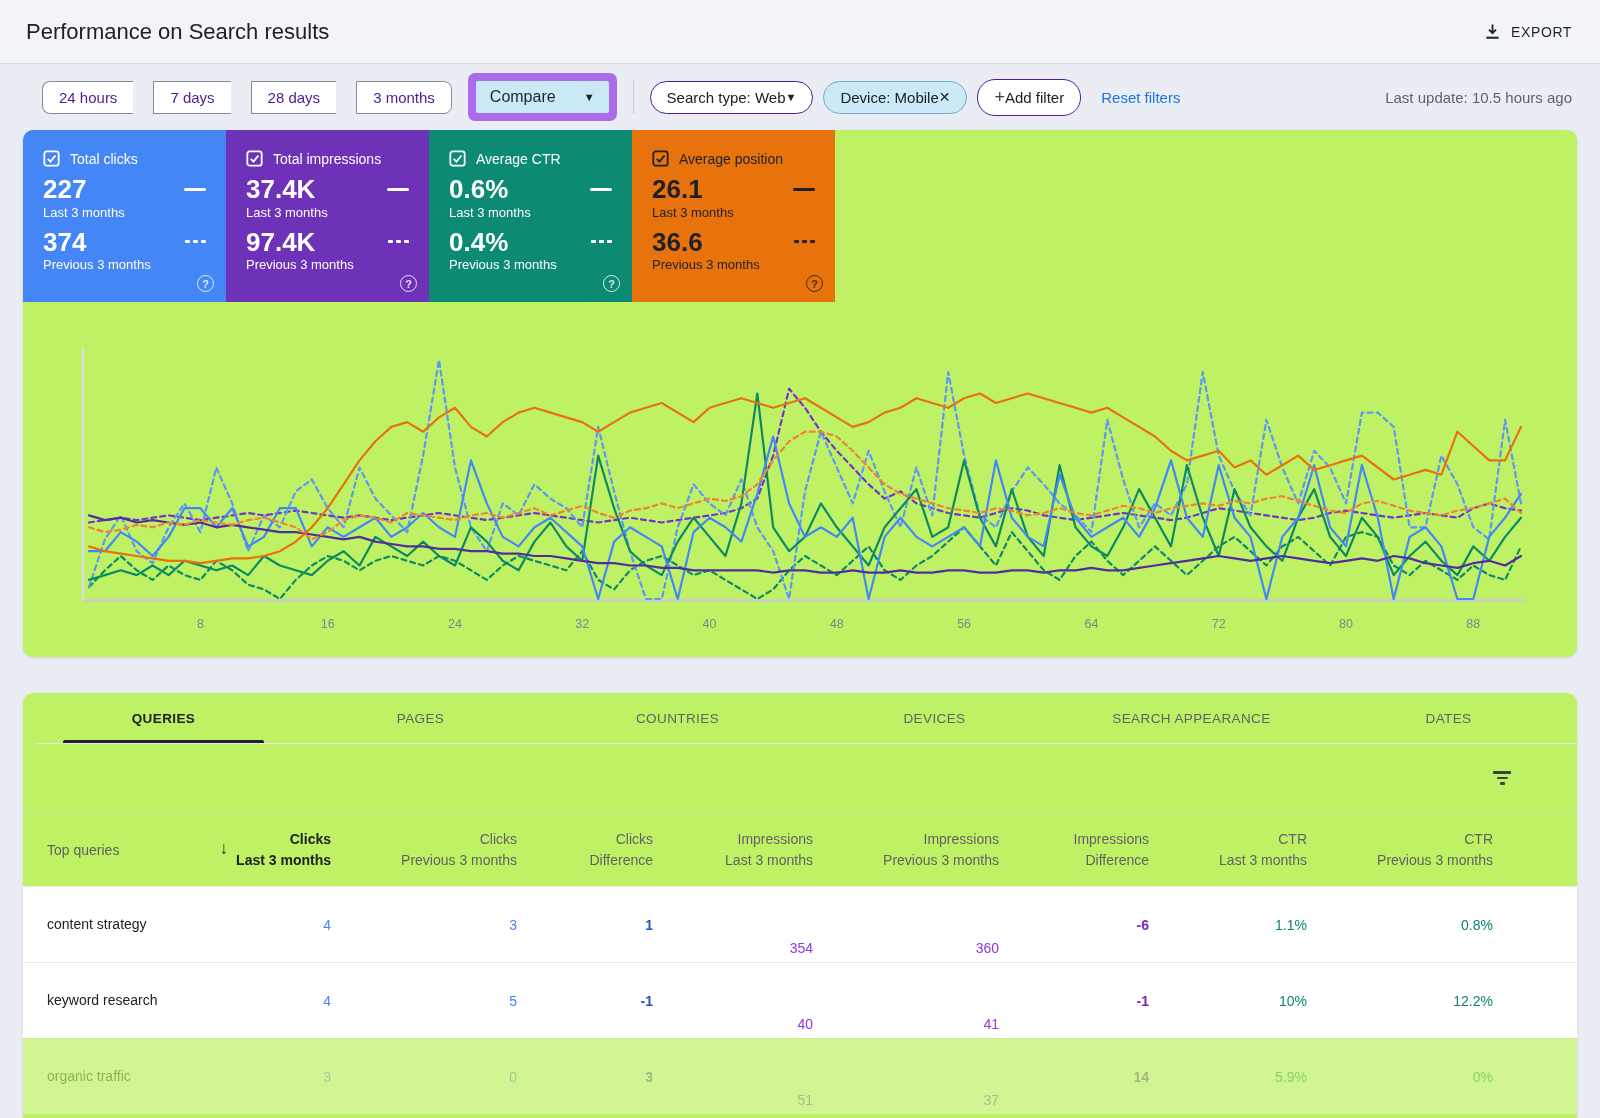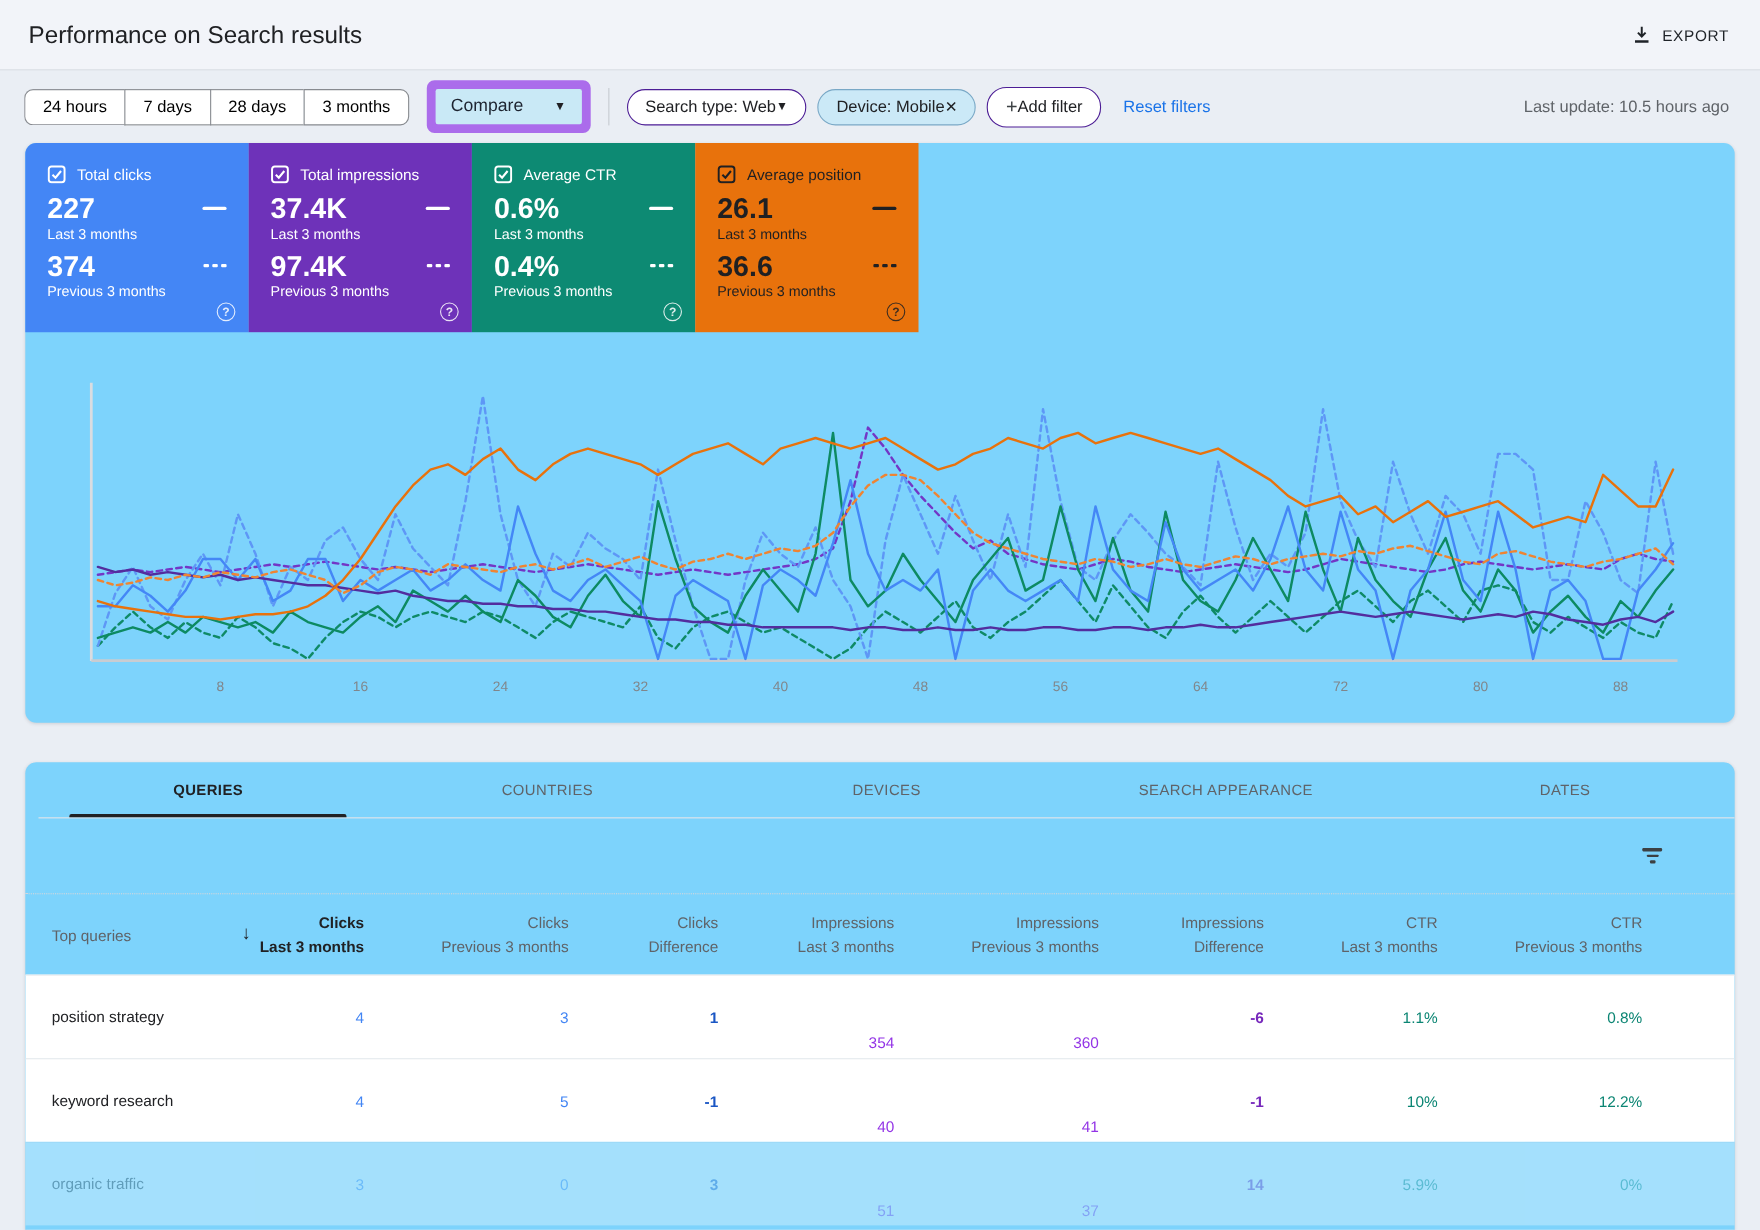--- a/index.html
+++ b/index.html
@@ -21,22 +21,22 @@
     color:#1f2328; cursor:pointer;
   }
   
   .filterbar {
     height:66px; display:flex; align-items:center; justify-content:space-between;
     padding:0 28px 0 22px;
   }
   .filters-left { display:flex; align-items:center; gap:10px; }
   .seg-group { display:flex; }
   .seg-btn {
-    font-family:inherit; font-size:15px; color:#000000; background:#fff;
-    border:1px solid #878a8f; border-right:none; padding:7px 16px; cursor:pointer;
+    font-family:inherit; font-size:15px; color:#4c1d95; background:#fff;
+    border:1px solid #878a8f; border-right:none; padding:7px 16px; cursor:pointer;margin-left:20px;
   }
   .seg-btn:first-child { border-radius:8px 0 0 8px; }
   .seg-btn:last-child { border-right:1px solid #878a8f; border-radius:0 8px 8px 0; }
   .compare-highlight {
     border:5px solid #ab6ceb; border-radius:7px; padding:3px; margin-left:6px;
     background:#ab6ceb;
   }
   .compare-chip {
     display:flex; align-items:center; gap:28px; background:#c9e9f6;
     border:none; font-family:inherit; font-size:16px; font-weight:500;
@@ -52,21 +52,21 @@
   .chip.active-filter { background:#cbe9f7; border-color:#79a8c6; }
   .chip .x-icon { font-size:14px; color:#202124; }
   .chip .plus-icon { font-size:18px; font-weight:400; color:#3c4043; }
   .reset-link {
     background:none; border:none; font-family:inherit; font-size:15px; font-weight:500;
     color:#1a73e8; cursor:pointer; margin-left:10px;
   }
   .last-update { font-size:15px; color:#5f6368; }
   
   .panel {
-    background:#7dd3fc; border-radius:10px; box-shadow:0 1px 3px rgba(60,64,67,.16);
+    background:#bef264; border-radius:10px; box-shadow:0 1px 3px rgba(60,64,67,.16);
     margin:0 23px;
   }
   .chart-panel { height:527px; }
   .cards-row { display:flex; }
   .metric-card {
     width:203px; height:172px; position:relative; padding:20px 14px 12px 20px;
   }
   .metric-card:first-child { border-top-left-radius:10px; }
   .card-top { display:flex; align-items:center; gap:10px; margin-bottom:8px; }
   .card-top .cb { flex:0 0 auto; display:flex; }
@@ -304,20 +304,21 @@
         <polyline points="14.0,173.4 29.9,178.1 45.8,175.7 61.7,180.5 77.6,178.1 93.6,180.5 109.5,182.9 125.4,180.5 141.3,185.3 157.2,182.9 173.1,185.3 189.0,187.7 204.9,190.1 220.8,190.1 236.8,192.5 252.7,194.9 268.6,197.3 284.5,194.9 300.4,199.6 316.3,202.0 332.2,204.4 348.1,204.4 364.0,206.8 380.0,206.8 395.9,209.2 411.8,209.2 427.7,211.6 443.6,211.6 459.5,214.0 475.4,214.0 491.3,216.4 507.2,218.8 523.2,221.2 539.1,221.2 555.0,223.5 570.9,223.5 586.8,225.9 602.7,225.9 618.6,228.3 634.5,228.3 650.4,228.3 666.4,228.3 682.3,228.3 698.2,230.7 714.1,228.3 730.0,228.3 745.9,230.7 761.8,230.7 777.7,228.3 793.6,230.7 809.6,230.7 825.5,228.3 841.4,230.7 857.3,230.7 873.2,228.3 889.1,228.3 905.0,230.7 920.9,230.7 936.8,228.3 952.8,228.3 968.7,230.7 984.6,228.3 1000.5,228.3 1016.4,225.9 1032.3,228.3 1048.2,228.3 1064.1,225.9 1080.0,223.5 1096.0,221.2 1111.9,218.8 1127.8,216.4 1143.7,214.0 1159.6,216.4 1175.5,218.8 1191.4,216.4 1207.3,214.0 1223.2,216.4 1239.2,218.8 1255.1,221.2 1271.0,218.8 1286.9,216.4 1302.8,218.8 1318.7,214.0 1334.6,216.4 1350.5,221.2 1366.4,223.5 1382.4,225.9 1398.3,221.2 1414.2,218.8 1430.1,223.5 1446.0,214.0" fill="none" stroke="#532d9e" stroke-width="2.2" stroke-linejoin="round" stroke-linecap="round"></polyline>
         <polyline points="14.0,185.3 29.9,190.1 45.8,187.7 61.7,182.9 77.6,185.3 93.6,180.5 109.5,182.9 125.4,178.1 141.3,180.5 157.2,182.9 173.1,178.1 189.0,175.7 204.9,180.5 220.8,185.3 236.8,197.3 252.7,190.1 268.6,178.1 284.5,173.4 300.4,175.7 316.3,180.5 332.2,171.0 348.1,173.4 364.0,175.7 380.0,178.1 395.9,173.4 411.8,171.0 427.7,175.7 443.6,171.0 459.5,166.2 475.4,173.4 491.3,168.6 507.2,163.8 523.2,171.0 539.1,175.7 555.0,168.6 570.9,166.2 586.8,161.4 602.7,166.2 618.6,161.4 634.5,156.6 650.4,159.0 666.4,154.2 682.3,142.3 698.2,118.4 714.1,99.3 730.0,89.7 745.9,89.7 761.8,94.5 777.7,108.8 793.6,125.5 809.6,142.3 825.5,151.8 841.4,156.6 857.3,161.4 873.2,166.2 889.1,168.6 905.0,171.0 920.9,166.2 936.8,168.6 952.8,173.4 968.7,171.0 984.6,166.2 1000.5,171.0 1016.4,173.4 1032.3,168.6 1048.2,163.8 1064.1,166.2 1080.0,171.0 1096.0,166.2 1111.9,163.8 1127.8,161.4 1143.7,163.8 1159.6,159.0 1175.5,161.4 1191.4,156.6 1207.3,154.2 1223.2,159.0 1239.2,163.8 1255.1,168.6 1271.0,171.0 1286.9,161.4 1302.8,159.0 1318.7,163.8 1334.6,168.6 1350.5,171.0 1366.4,173.4 1382.4,168.6 1398.3,166.2 1414.2,161.4 1430.1,156.6 1446.0,171.0" fill="none" stroke="#ef8432" stroke-width="2.2" stroke-linejoin="round" stroke-linecap="round" stroke-dasharray="5 4"></polyline>
         <polyline points="14.0,204.4 29.9,209.2 45.8,211.6 61.7,214.0 77.6,216.4 93.6,218.8 109.5,218.8 125.4,221.2 141.3,218.8 157.2,216.4 173.1,216.4 189.0,214.0 204.9,209.2 220.8,199.6 236.8,185.3 252.7,166.2 268.6,142.3 284.5,118.4 300.4,99.3 316.3,84.9 332.2,80.1 348.1,89.7 364.0,75.4 380.0,65.8 395.9,84.9 411.8,94.5 427.7,80.1 443.6,70.6 459.5,65.8 475.4,70.6 491.3,75.4 507.2,80.1 523.2,89.7 539.1,80.1 555.0,70.6 570.9,65.8 586.8,61.0 602.7,70.6 618.6,80.1 634.5,65.8 650.4,61.0 666.4,56.2 682.3,61.0 698.2,65.8 714.1,61.0 730.0,56.2 745.9,65.8 761.8,75.4 777.7,84.9 793.6,80.1 809.6,70.6 825.5,65.8 841.4,56.2 857.3,61.0 873.2,65.8 889.1,56.2 905.0,51.5 920.9,61.0 936.8,56.2 952.8,51.5 968.7,56.2 984.6,61.0 1000.5,65.8 1016.4,70.6 1032.3,65.8 1048.2,75.4 1064.1,84.9 1080.0,94.5 1096.0,108.8 1111.9,118.4 1127.8,113.6 1143.7,108.8 1159.6,125.5 1175.5,118.4 1191.4,132.7 1207.3,123.2 1223.2,113.6 1239.2,127.9 1255.1,123.2 1271.0,118.4 1286.9,113.6 1302.8,125.5 1318.7,137.5 1334.6,132.7 1350.5,127.9 1366.4,132.7 1382.4,89.7 1398.3,104.0 1414.2,118.4 1430.1,118.4 1446.0,84.9" fill="none" stroke="#e8720c" stroke-width="2.2" stroke-linejoin="round" stroke-linecap="round"></polyline>
       </svg>
   </div>
 </div>
 
 <div class="panel table-panel">
   <div class="tabs">
       <button class="tab active">QUERIES</button>
+      <button class="tab">PAGES</button>
       <button class="tab">COUNTRIES</button>
       <button class="tab">DEVICES</button>
       <button class="tab">SEARCH APPEARANCE</button>
       <button class="tab">DATES</button>
     </div>
   <div class="table-toolbar">
     <span class="funnel-icon">
         <i></i>
         <i></i>
         <i></i>
@@ -335,21 +336,21 @@
       <div class="th"><span><span class="l1">Clicks</span><span class="l2">Previous 3 months</span></span></div>
       <div class="th"><span><span class="l1">Clicks</span><span class="l2">Difference</span></span></div>
       <div class="th"><span><span class="l1">Impressions</span><span class="l2">Last 3 months</span></span></div>
       <div class="th"><span><span class="l1">Impressions</span><span class="l2">Previous 3 months</span></span></div>
       <div class="th"><span><span class="l1">Impressions</span><span class="l2">Difference</span></span></div>
       <div class="th"><span><span class="l1">CTR</span><span class="l2">Last 3 months</span></span></div>
       <div class="th"><span><span class="l1">CTR</span><span class="l2">Previous 3 months</span></span></div>
     </div>
   <div id="table-body">
       <div class="grid-row tr">
-        <div class="td-query">position strategy</div>
+        <div class="td-query">content strategy</div>
         <div class="td v-blue">4</div>
         <div class="td v-blue">3</div>
         <div class="td v-blue-diff">1</div>
         <div class="td v-purple">354</div>
         <div class="td v-purple">360</div>
         <div class="td v-purple-diff">-6</div>
         <div class="td v-teal">1.1%</div>
         <div class="td v-teal">0.8%</div>
       </div>
       <div class="grid-row tr">

